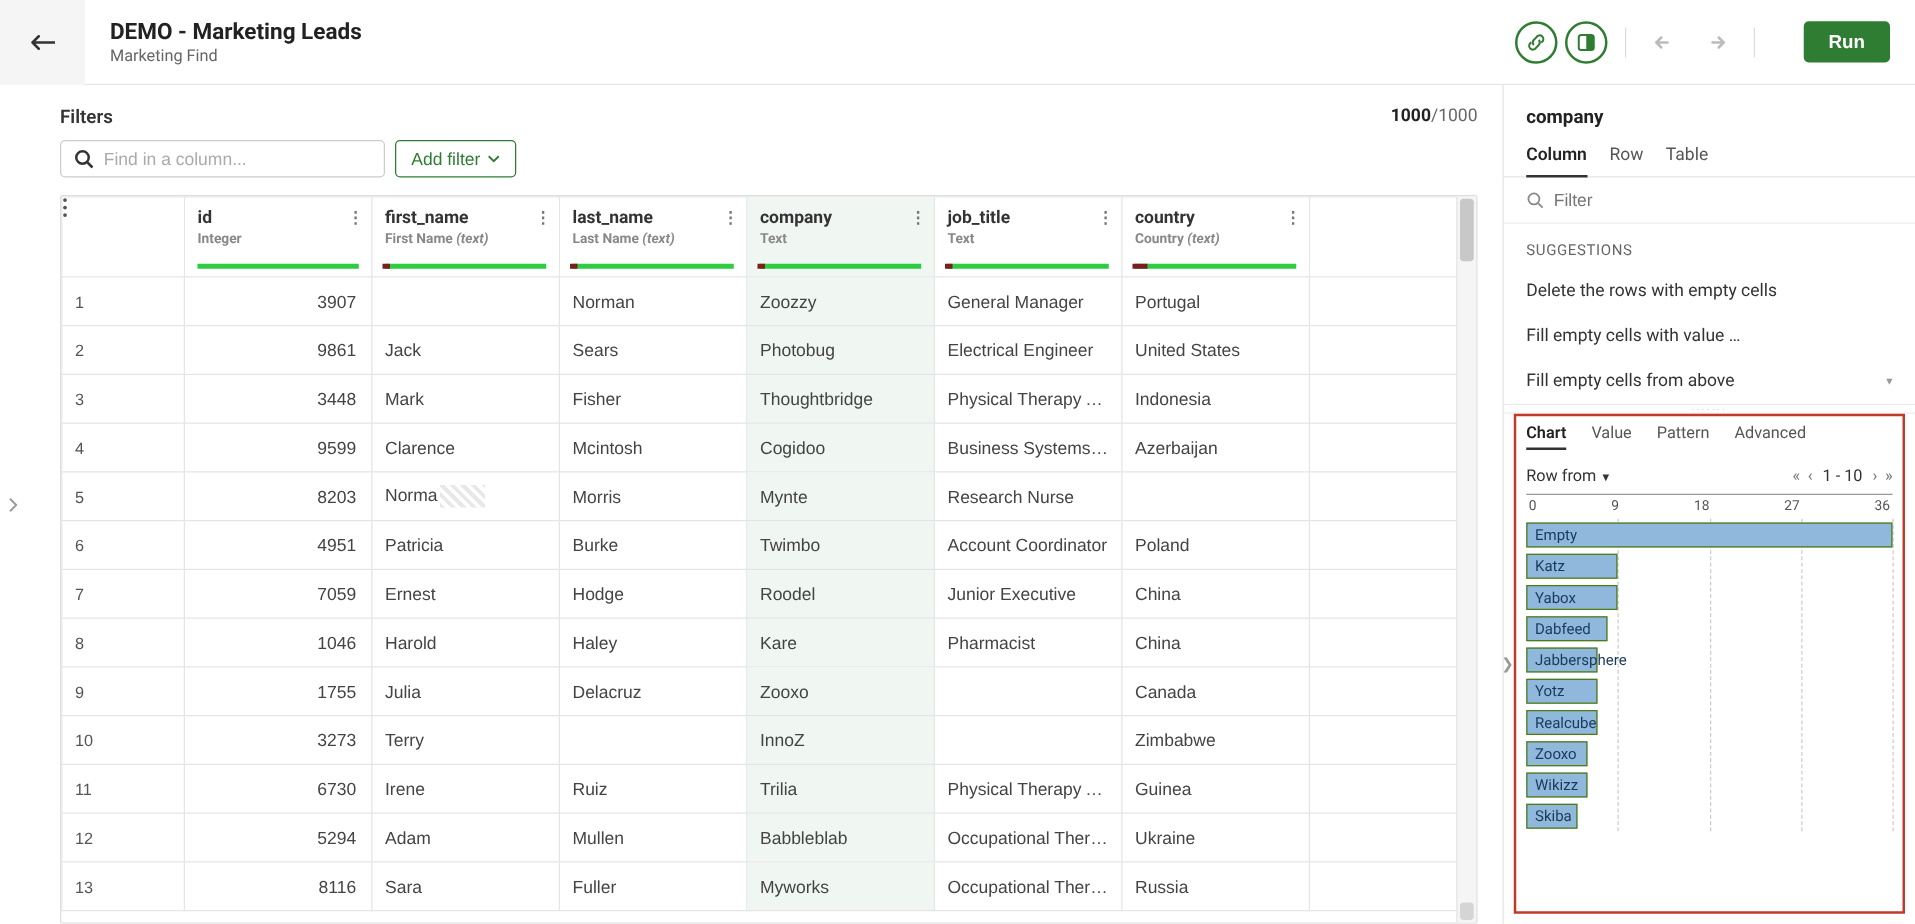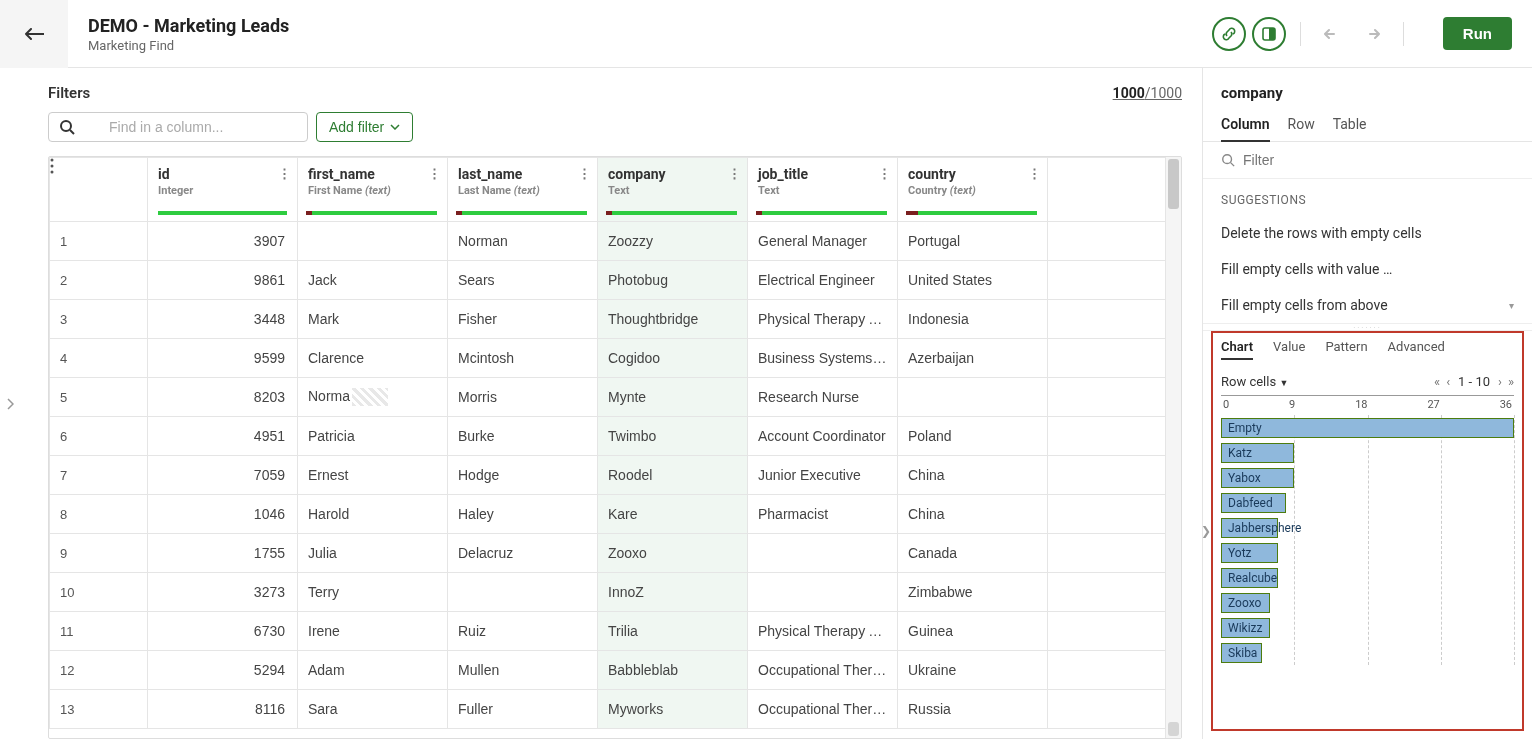--- a/index.html
+++ b/index.html
@@ -19,24 +19,24 @@
   .run-btn { background: #2e7d32; color: #fff; font-weight: 600; font-size: 15px; padding: 8px 20px; border: none; border-radius: 4px; cursor: pointer; margin-left: 25px;}
 
   
   .main { display: flex; height: calc(100% - 68px); }
   .edge-toggle { width: 20px; display: flex; align-items: center; justify-content: center; color: #999; cursor: pointer; }
 
   
   .center { flex: 1; padding: 16px 20px 0 28px; display: flex; flex-direction: column; min-width: 0; }
   .filters-row { display: flex; align-items: center; margin-bottom: 10px; justify-content: flex-end; }
   .filters-label { font-size: 15px; font-weight: 600; color: #333; flex: 1; }
-  .row-count { font-size: 14px; color: #666; text-decoration: underline; }
+  .row-count { font-size: 14px; color: #666; }
   .row-count b { font-weight: 700; color: #222; }
   .filter-controls { display: flex; gap: 8px; margin-bottom: 14px; }
-  .search-filter { display: flex; align-items: center; border: 1px solid #ccc; border-radius: 4px; padding: 6px 10px; width: 260px; gap: 26px; }
+  .search-filter { display: flex; align-items: center; border: 1px solid #ccc; border-radius: 4px; padding: 6px 10px; width: 260px; }
   .search-filter input { border: none; outline: none; font-size: 14px; flex: 1; margin-left: 8px; color:#333;}
   .search-filter input::placeholder { color:#aaa; }
   .add-filter-btn { border: 1px solid #2e7d32; color: #2e7d32; background: #fff; border-radius: 4px; padding: 6px 12px; font-size: 14px; display: flex; align-items: center; gap: 6px; cursor: pointer; justify-content: space-between; }
 
   
   .table-wrap { flex:1; overflow:hidden; border:1px solid #ddd; border-radius:2px; position:relative;}
   .tbl { width: 100%; border-collapse: collapse; table-layout: fixed; }
   .tbl th, .tbl td { border: 1px solid #e5e5e5; padding: 0; text-align: left; vertical-align: middle; overflow: hidden; white-space: nowrap; text-overflow: ellipsis; }
   .tbl th { background: #fff; height: 64px; vertical-align: top; position: relative;}
   .col-handle { width: 98px; }
@@ -409,21 +409,21 @@
 
     <div class="chart-box">
       <div class="edge-toggle-right">❯</div>
       <div class="chart-tabs">
         <div class="chart-tab active">Chart</div>
         <div class="chart-tab">Value</div>
         <div class="chart-tab">Pattern</div>
         <div class="chart-tab">Advanced</div>
       </div>
       <div class="chart-ctrl-row">
-        <span><span>Row cells</span> <span style="font-size:9px;">▼</span></span>
+        <span><span>Row from</span> <span style="font-size:9px;">▼</span></span>
         <div class="chart-pager">
           <span>«</span>
           <span>‹</span>
           <span class="lbl">1 - 10</span>
           <span>›</span>
           <span>»</span>
         </div>
       </div>
       <div class="axis-row" id="axis-row">
           <span>0</span>

